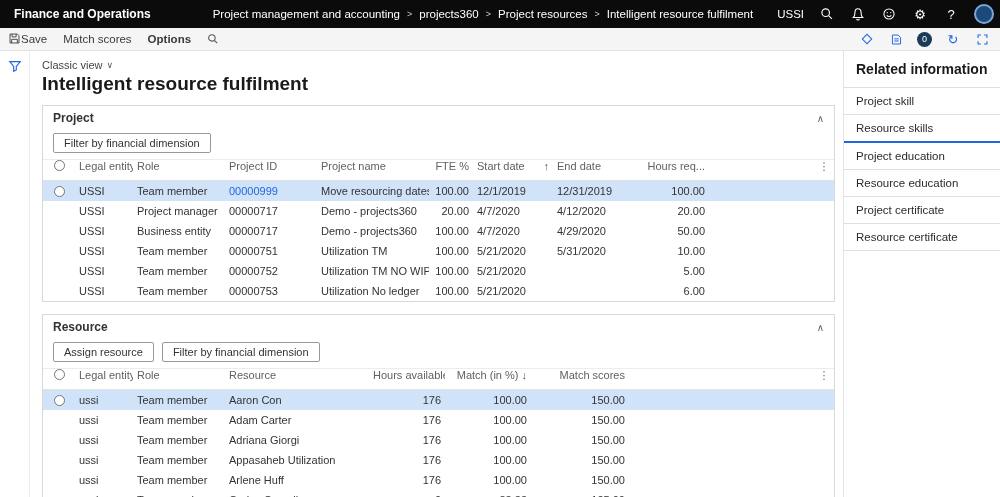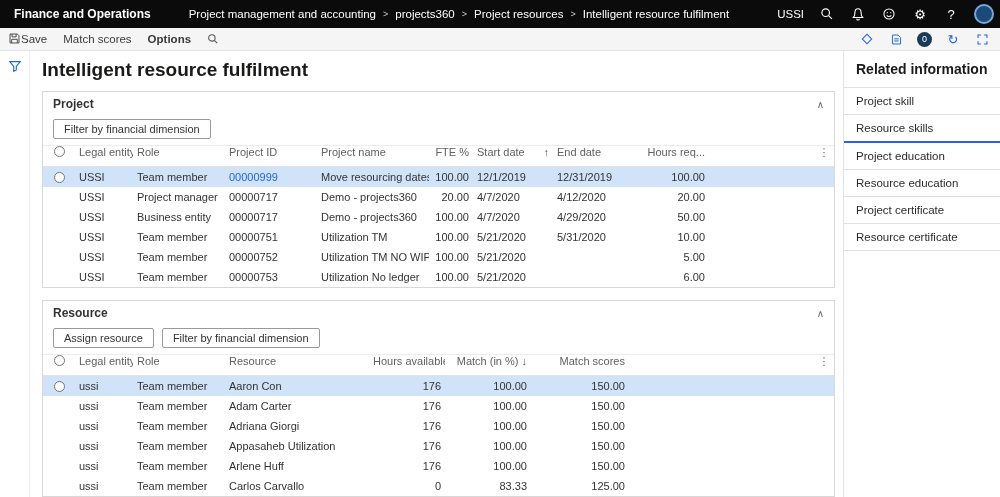--- a/index.html
+++ b/index.html
@@ -8,21 +8,21 @@
     width:1000px; height:497px; overflow:hidden;
     font-family:"Liberation Sans", sans-serif;
     background:#ffffff; color:#333;
   }
   
   .topbar {
     height:28px; background:#0b0b0b; color:#fff;
     display:flex; align-items:center; justify-content:space-between;
     padding-right:6px; font-size:11.5px;
   }
-  .topbar-left { display:flex; align-items:center; height:100%; }
+  .topbar-left { display:flex; align-items:center; height:100%;gap:24px; }
   .app-name { font-weight:bold; font-size:12px; padding:0 14px; white-space:nowrap; cursor:pointer; }
   .breadcrumb { display:flex; align-items:center; gap:7px; margin-left:24px; white-space:nowrap; }
   .crumb { cursor:pointer; }
   .crumb-sep { color:#cfcfcf; font-size:9px; }
   .topbar-right { display:flex; align-items:center; gap:15px; }
   .company { cursor:pointer; }
   .tb-icon { width:16px; height:16px; display:flex; align-items:center; justify-content:center; color:#fff; cursor:pointer; }
   .glyph-icon { font-size:13px; line-height:1; }
   .avatar { width:20px; height:20px; border-radius:50%; background:#1b4a7a; border:2px solid #7aa7d9; cursor:pointer; flex:0 0 auto; }
   
@@ -191,20 +191,24 @@
 
   <aside class="left-strip">
     <span>
       <svg width="14" height="14" viewBox="0 0 16 16" fill="none" stroke="#2266E3" stroke-width="1.3">
           <path d="M2 3 h12 l-4.5 5.5 v4 l-3 1.5 v-5.5 z"></path>
         </svg>
     </span>
   </aside>
 
   <main class="content">
+    <div class="view-selector">
+      <span>Classic view</span>
+      <span class="vs-chev">∨</span>
+    </div>
     <h1 class="page-title">Intelligent resource fulfilment</h1>
 
     <section class="card">
       <div class="card-header">
         <span>Project</span>
         <span class="chev-up">∧</span>
       </div>
       <div class="card-toolbar">
         <button class="btn">Filter by financial dimension</button>
       </div>

